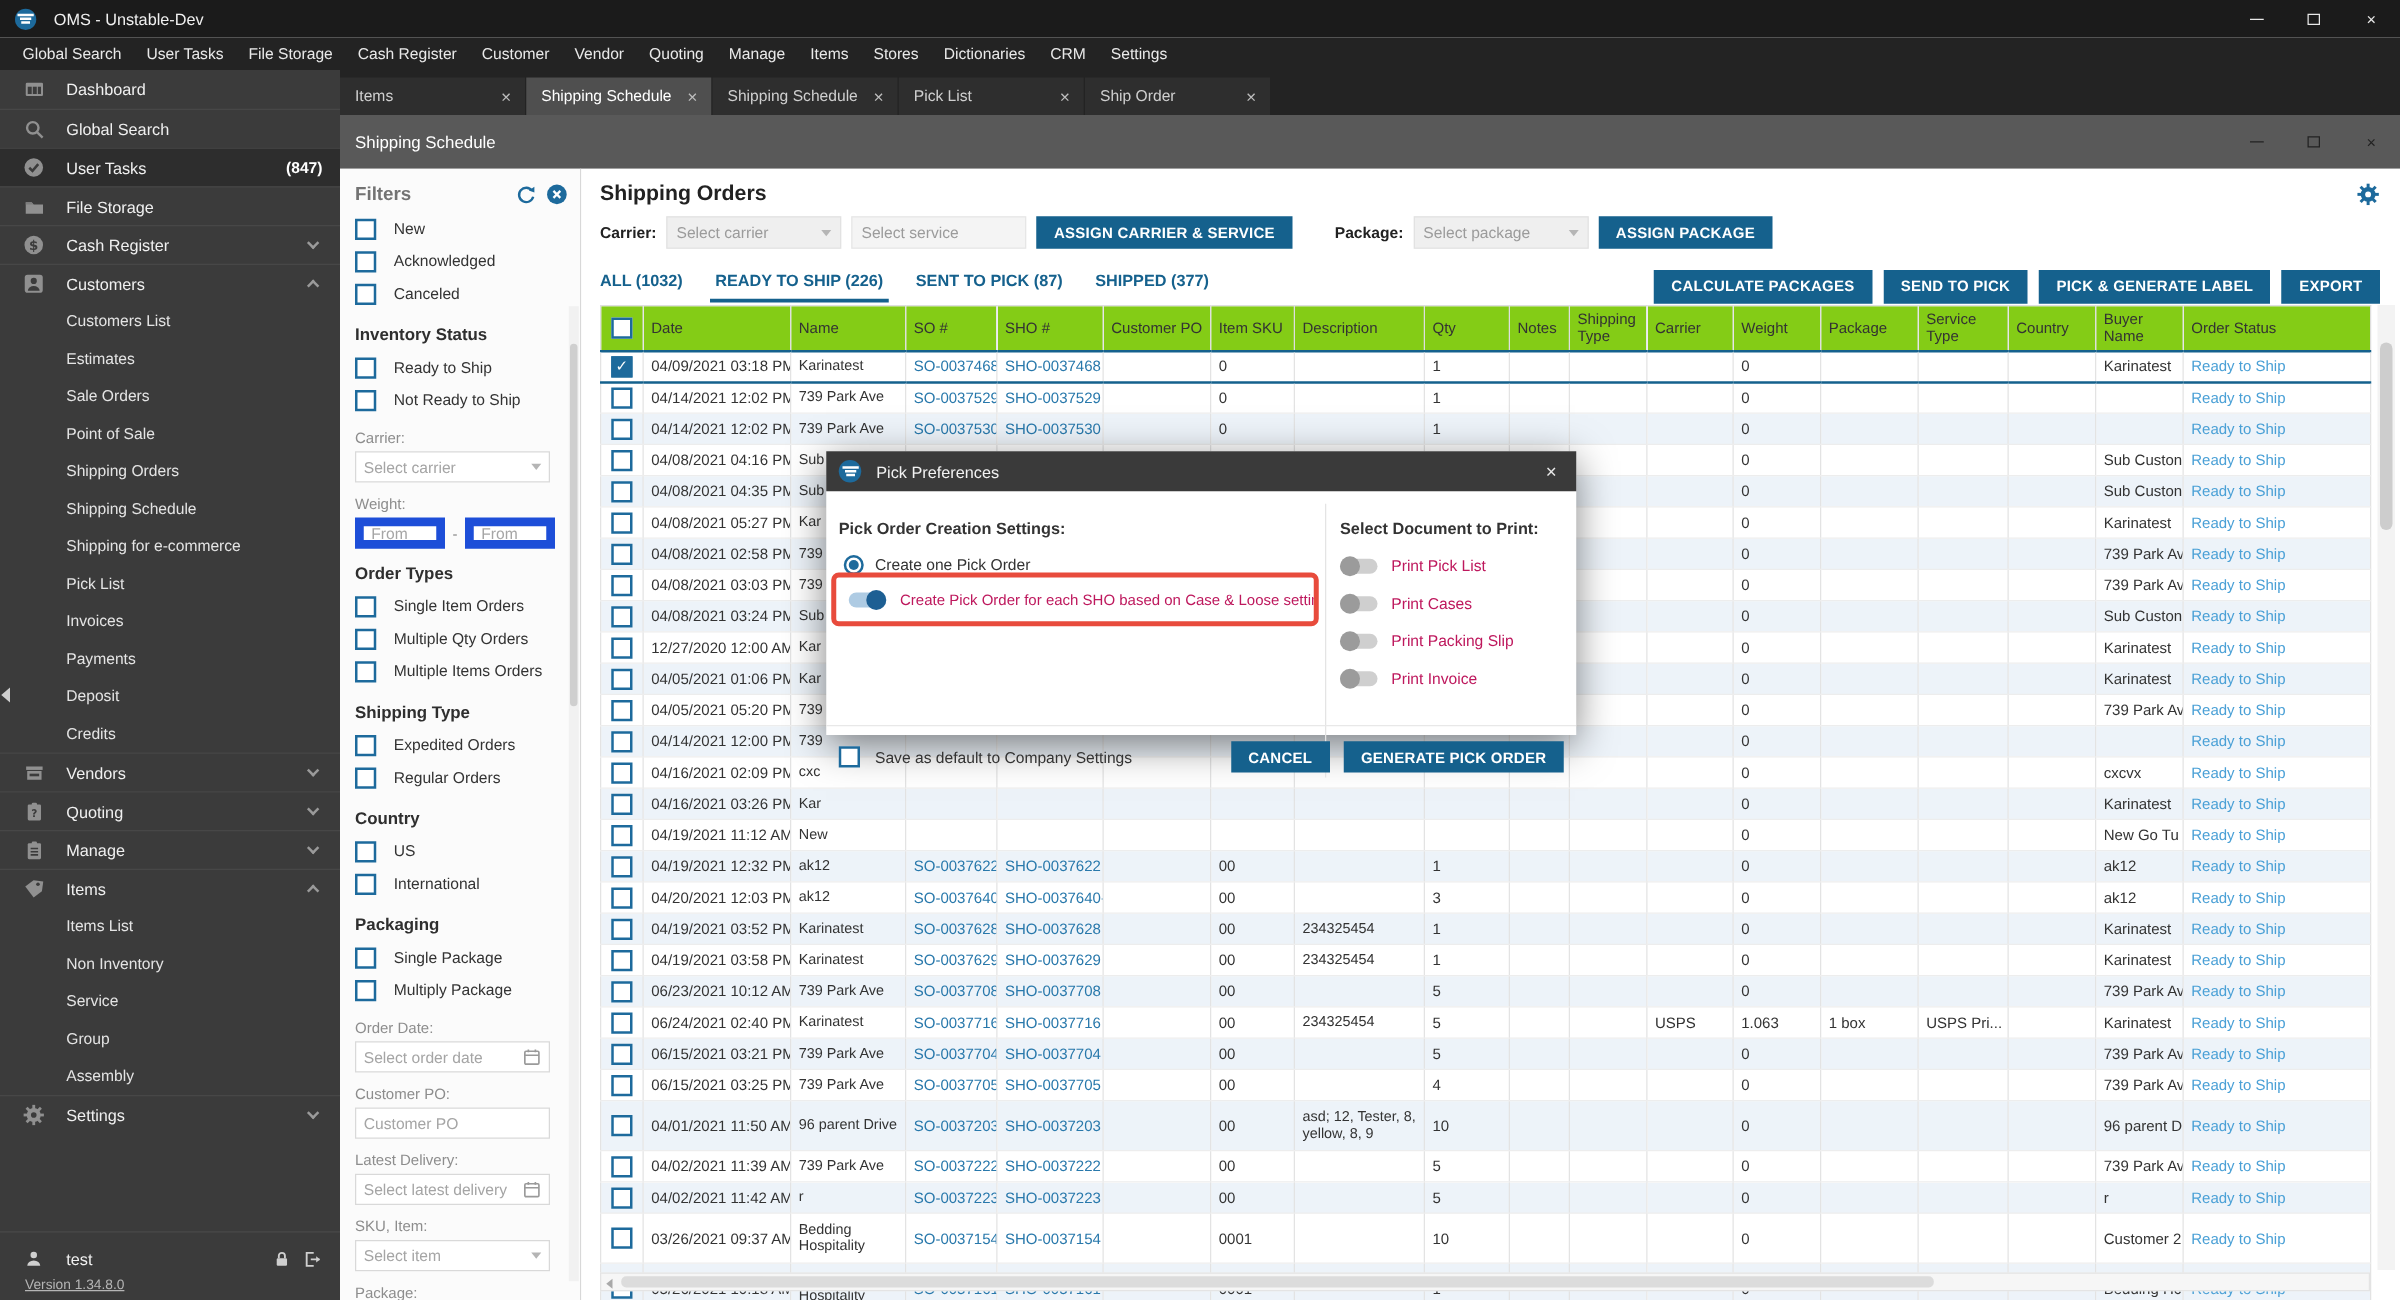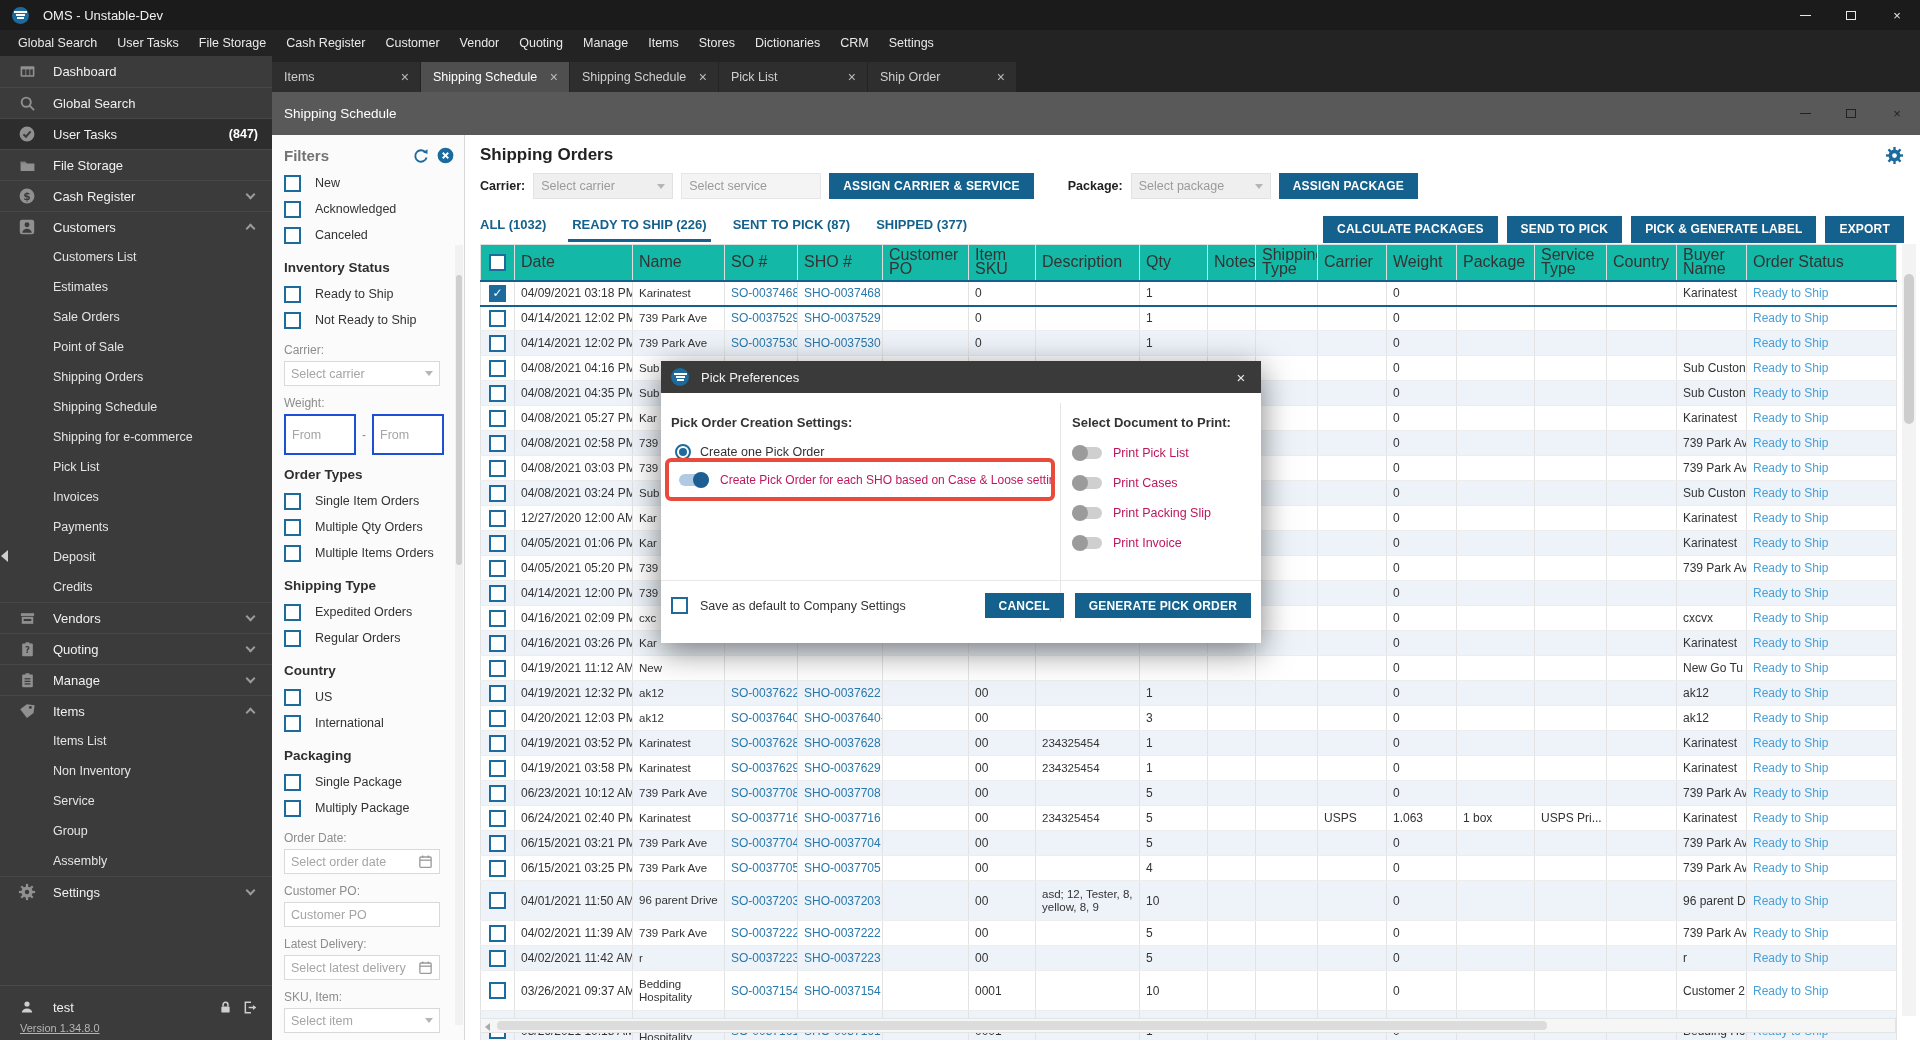--- a/index.html
+++ b/index.html
@@ -78,21 +78,21 @@
     display:flex; align-items:center; justify-content:center; font-size:12px; color:#fff; }
   .cb.checked { background:#1d6a9c; }
   .f-cb-label { margin-left:14px; font-size:12.5px; color:#333; }
   .f-heading { font-size:13.5px; font-weight:bold; color:#2f2f2f; margin:12px 0 6px 0; }
   .f-label { font-size:12px; color:#8d8d8d; margin:10px 0 4px 0; }
   .f-select { height:25px; background:#fff; border:1px solid #d9d9d9; display:flex; align-items:center;
     padding:0 6px; width:156px; position:relative; }
   .f-select .ph { color:#a5a5a5; font-size:12.5px; flex:1; overflow:hidden; white-space:nowrap; }
   .dd { width:0; height:0; border-left:4px solid transparent; border-right:4px solid transparent; border-top:5px solid #b5b5b5; }
   .f-range { display:flex; align-items:center; gap:6px; }
-  .f-range .rbox { width:72px; height:41px; background:#fff; border:2px solid #1d4ed8; display:flex; align-items:center; padding:0 6px; }
+  .f-range .rbox { width:72px; height:25px; background:#fff; border:7px solid #1d4ed8; display:flex; align-items:center; padding:0 6px; }
   .f-range .rbox .ph { color:#a5a5a5; font-size:12.5px; }
   .f-range .dash { color:#888; font-size:12px; }
   .f-scrollbar { position:absolute; right:1px; top:110px; width:8px; height:780px; background:#f1f1f1; }
   .f-scrollbar .thumb { position:absolute; top:30px; left:1px; width:6px; height:290px; background:#cfcfcf; border-radius:3px; }
 
   
   .main { position:absolute; left:465px; top:135px; width:1455px; height:905px; background:#fff; }
   .page-head { display:flex; align-items:center; padding:10px 16px 4px 15px; }
   .page-title { font-size:17px; font-weight:bold; color:#222; flex:1; }
   .toolbar { display:flex; align-items:center; padding:4px 0 8px 15px; gap:8px; }
@@ -107,23 +107,23 @@
 
   .stab-row { display:flex; align-items:center; padding:6px 16px 0 15px; height:38px; }
   .stab { color:#15618d; font-size:13px; font-weight:bold; margin-right:26px; padding-bottom:10px; position:relative; white-space:nowrap; }
   .stab.active:after { content:""; position:absolute; left:-4px; right:-4px; bottom:0; border-bottom:3px solid #15618d; }
   .actions { margin-left:auto; display:flex; gap:9px; }
   .actions .btn { height:27px; }
 
   
   .tablewrap { position:absolute; left:15px; top:109px; width:1416px; }
   table { border-collapse:collapse; table-layout:fixed; width:1416px; }
-  th { height:36px; font-size:16px; font-weight:normal; color:#333; text-align:left; padding:2px 6px;
+  th { height:36px; font-size:12px; font-weight:normal; color:#333; text-align:left; padding:2px 6px;
     border-right:1px solid #dedede; border-top:1px solid #dedede; border-bottom:2px solid #15618d;
-    line-height:14px; vertical-align:middle; background:#14b8a6; overflow:hidden; }
+    line-height:14px; vertical-align:middle; background:#84cc16; overflow:hidden; }
   th:first-child { border-left:1px solid #dedede; }
   td { height:25px; font-size:12px; color:#333; padding:1px 6px; border-right:1px solid #e3e3e3;
     white-space:nowrap; overflow:hidden; vertical-align:middle; border-bottom:1px solid #ededed; }
   td:first-child { border-left:1px solid #e3e3e3; }
   tr.alt td { background:#edf3f9; }
   tr.sel td { border-top:2px solid #15618d; border-bottom:2px solid #15618d; }
   tr.tall td { height:40px; }
   td.wrap { white-space:normal; line-height:13px; font-size:11.5px; }
   .cell-check { text-align:center; }
   .cell-check .cb { margin:0 auto; width:17px; height:17px; }
@@ -131,21 +131,21 @@
   .tstatus { color:#4aa0d6; }
 
   .vscroll { position:absolute; left:1437px; top:109px; width:14px; height:772px; background:#f3f3f3; }
   .vscroll .thumb { position:absolute; left:2px; top:30px; width:10px; height:150px; background:#cdcdcd; border-radius:5px; }
   .hscroll { position:absolute; left:15px; top:883px; width:1416px; height:15px; background:#f6f6f6; border:1px solid #e4e4e4; }
   .hscroll .harrow { position:absolute; left:4px; top:4px; width:0; height:0; border-top:4px solid transparent;
     border-bottom:4px solid transparent; border-right:5px solid #a9a9a9; }
   .hscroll .thumb { position:absolute; left:16px; top:2px; height:9px; width:1050px; background:#dcdcdc; border-radius:4px; }
 
   
-  .modal { position:absolute; left:661px; top:361px; width:600px; height:282px; background:#fff;
+  .modal { position:absolute; left:661px; top:361px; width:600px; height:227px; background:#fff;
     box-shadow:0 8px 30px rgba(0,0,0,.5); z-index:50; }
   .m-title { height:32px; background:#3a3a3a; display:flex; align-items:center; }
   .m-title .logo { width:18px; height:18px; margin-left:10px; }
   .m-title .m-text { color:#f2f2f2; font-size:13px; margin-left:12px; flex:1; }
   .m-close { color:#e8e8e8; font-size:15px; width:40px; text-align:center; }
   .m-body { position:relative; height:237px; }
   .m-right { position:absolute; left:399px; top:10px; bottom:8px; width:200px; border-left:1px solid #e4e4e4; padding:12px 0 0 11px; }
   .m-sec-title { font-size:13px; font-weight:bold; color:#333; }
   .m-left { position:absolute; left:0; top:0; width:399px; height:100%; padding:22px 0 0 10px; }
   .radio-row { display:flex; align-items:center; margin:14px 0 0 4px; }

